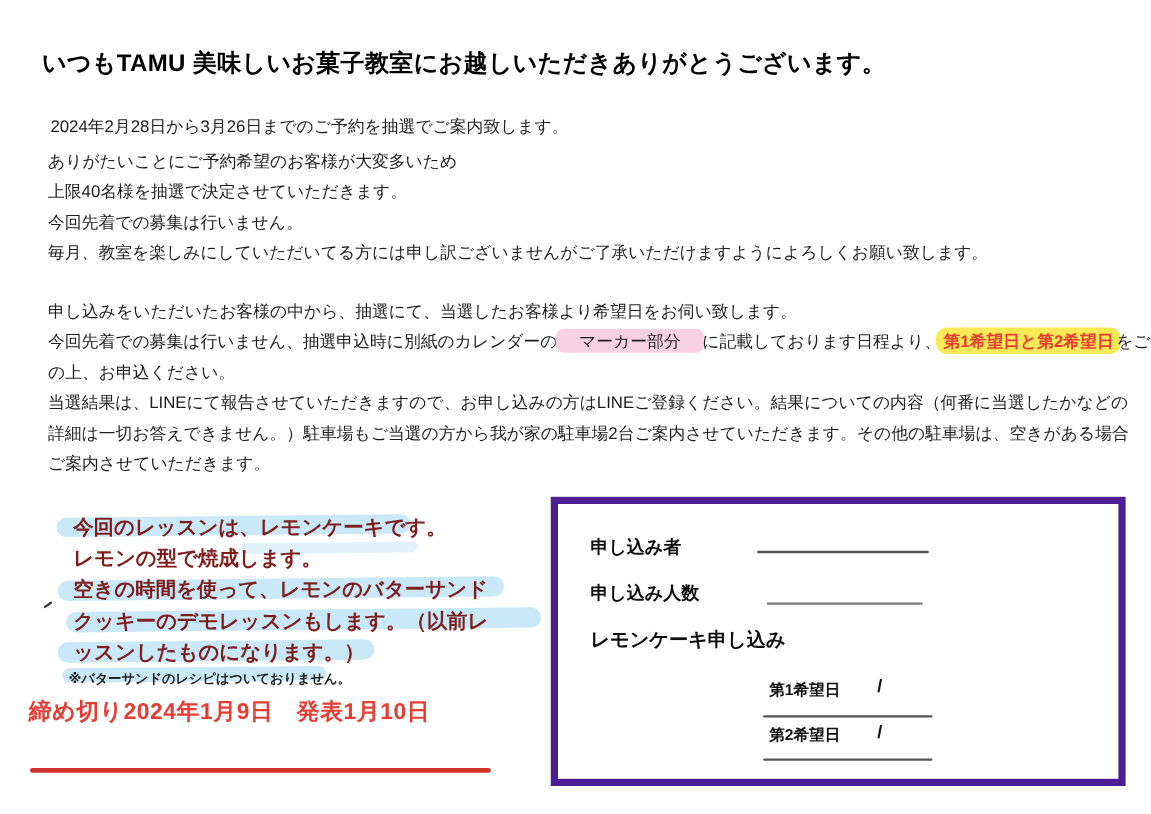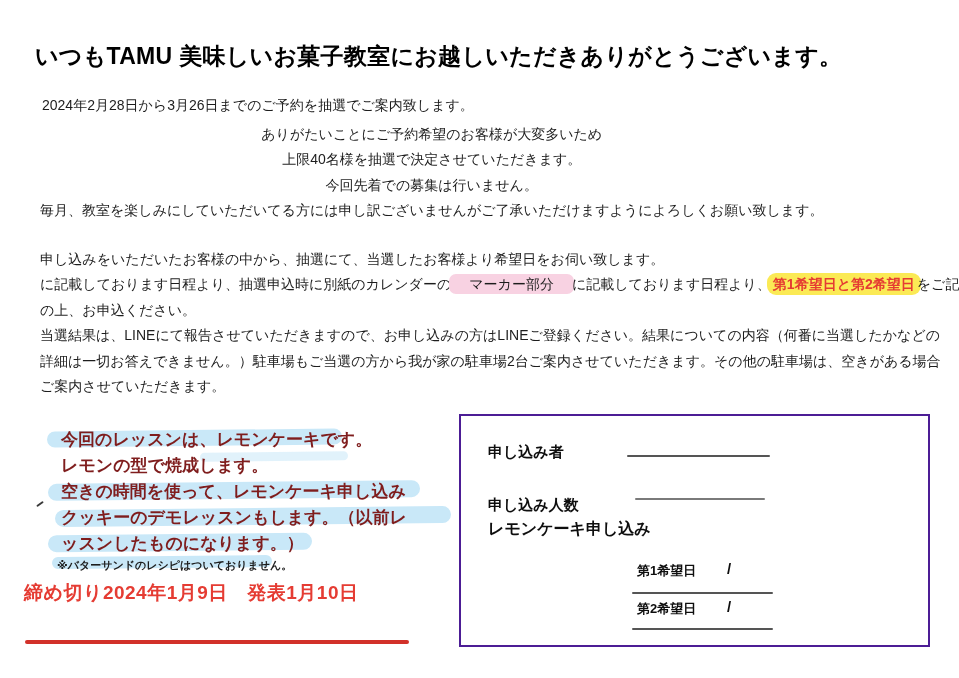--- a/index.html
+++ b/index.html
@@ -3,25 +3,25 @@
 <meta charset="utf-8">
 <style>
   :root{
     --blue:#c9e8f8; --pink:#f8d2e2; --yellow:#fbea55;
     --red:#e53c33; --red-line:#d2312a; --ink:#1d1d1d;
   }
   html,body{margin:0;padding:0;}
   body{background:#fff;font-family:"Liberation Sans","DejaVu Sans",sans-serif;color:var(--ink);}
   .page{position:relative;width:959px;height:678px;background:#ffffff;overflow:hidden;}
 
-  .title{position:absolute;left:35px;top:26px;font-size:23px;font-weight:bold;color:#000;letter-spacing:0.3px;white-space:nowrap;}
+  .title{position:absolute;left:35px;top:26px;font-size:20px;font-weight:bold;color:#000;letter-spacing:0.3px;white-space:nowrap;}
   .intro{position:absolute;left:42px;top:83px;font-size:14px;white-space:nowrap;text-align:right;}
 
   .block{position:absolute;left:40px;font-size:14px;line-height:25.4px;white-space:nowrap;}
-  .block-notice{top:122px;text-align:center;}
+  .block-notice{top:122px;}
   .block-main{top:247px;}
 
   .hl-pink{background:var(--pink);border-radius:7px;padding:2px 20px;margin:0 -2px;}
   .hl-yellow{background:var(--yellow);border-radius:9px;padding:3px 6px;margin:0 -4px;color:var(--red);font-weight:bold;}
 
   .lesson{position:absolute;left:61px;top:427px;font-size:17px;font-weight:bold;line-height:26px;color:#7f1d1d;white-space:nowrap;}
   .lesson-line{position:relative;z-index:1;}
   .stroke{position:absolute;background:var(--blue);border-radius:9px;z-index:0;transform:rotate(-0.6deg);}
   .stroke.s1{left:-14px;top:3px;width:295px;height:16px;}
   .stroke.s2{left:139px;top:25px;width:148px;height:9px;opacity:.55;}
@@ -31,24 +31,24 @@
 
   .note{position:absolute;left:57px;top:558px;font-size:11px;font-weight:bold;white-space:nowrap;}
   .note .txt{position:relative;z-index:1;}
   .note-stroke{position:absolute;left:-5px;top:-2px;width:220px;height:12px;background:var(--blue);border-radius:6px;z-index:0;transform:rotate(-0.5deg);}
 
   .stray{position:absolute;left:36px;top:503px;width:8px;height:2px;background:#3a3a3a;border-radius:1px;transform:rotate(-35deg);}
 
   .deadline{position:absolute;left:24px;top:580px;font-size:19px;font-weight:bold;color:var(--red);letter-spacing:0.5px;white-space:nowrap;}
   .deadline-underline{position:absolute;left:25px;top:640px;width:384px;height:4px;background:var(--red-line);border-radius:2px;}
 
-  .form-box{position:absolute;left:459px;top:414px;width:467px;height:229px;border:2px solid #4c1d95;background:#fff;}
+  .form-box{position:absolute;left:459px;top:414px;width:467px;height:229px;border:6px solid #4c1d95;background:#fff;}
   .fl{position:absolute;font-weight:bold;color:#0e0e0e;white-space:nowrap;}
   .fl-applicant{left:27px;top:27px;font-size:15px;}
-  .fl-people{left:27px;top:80px;font-size:15px;}
+  .fl-people{left:27px;top:65px;font-size:15px;}
   .fl-title{left:27px;top:103px;font-size:16px;}
   .fl-c1{left:176px;top:146px;font-size:13px;}
   .fl-c2{left:176px;top:184px;font-size:13px;}
   .fl-slash1{left:266px;top:144px;font-size:15px;}
   .fl-slash2{left:266px;top:182px;font-size:15px;}
   .wline{position:absolute;background:#555;height:2px;border-radius:1px;}
   .wl-applicant{left:166px;top:39px;width:143px;}
   .wl-people{left:174px;top:82px;width:130px;background:#7a7a7a;}
   .wl-c1{left:171px;top:176px;width:141px;height:1.5px;}
   .wl-c2{left:171px;top:212px;width:141px;height:1.5px;}
@@ -65,37 +65,37 @@
   <div class="block block-notice">
     <div>ありがたいことにご予約希望のお客様が大変多いため</div>
     <div>上限40名様を抽選で決定させていただきます。</div>
     <div>今回先着での募集は行いません。</div>
     <div>毎月、教室を楽しみにしていただいてる方には申し訳ございませんがご了承いただけますようによろしくお願い致します。</div>
   </div>
 
   <div class="block block-main">
     <div>申し込みをいただいたお客様の中から、抽選にて、当選したお客様より希望日をお伺い致します。</div>
     <div>
-      <span>に記載しております日程より、抽選申込時に別紙のカレンダーの</span><span class="hl-pink">マーカー部分</span><span>に記載しております日程より、</span><span class="hl-yellow">第1希望日と第2希望日</span><span>をご記入</span>
+      <span>今回先着での募集は行いません、抽選申込時に別紙のカレンダーの</span><span class="hl-pink">マーカー部分</span><span>に記載しております日程より、</span><span class="hl-yellow">第1希望日と第2希望日</span><span>をご記入</span>
     </div>
     <div>の上、お申込ください。</div>
     <div>当選結果は、LINEにて報告させていただきますので、お申し込みの方はLINEご登録ください。結果についての内容（何番に当選したかなどの</div>
     <div>詳細は一切お答えできません。）駐車場もご当選の方から我が家の駐車場2台ご案内させていただきます。その他の駐車場は、空きがある場合</div>
     <div>ご案内させていただきます。</div>
   </div>
 
   <div class="lesson">
     <span class="stroke s1"></span>
     <span class="stroke s2"></span>
     <span class="stroke s3"></span>
     <span class="stroke s4"></span>
     <span class="stroke s5"></span>
     <div class="lesson-line">今回のレッスンは、レモンケーキです。</div>
     <div class="lesson-line">レモンの型で焼成します。</div>
-    <div class="lesson-line">空きの時間を使って、レモンケーキ申し込み</div>
+    <div class="lesson-line">空きの時間を使って、レモンのバターサンド</div>
     <div class="lesson-line">クッキーのデモレッスンもします。（以前レ</div>
     <div class="lesson-line">ッスンしたものになります。）</div>
   </div>
 
   <div class="note">
     <span class="note-stroke"></span>
     <span class="txt">※バターサンドのレシピはついておりません。</span>
   </div>
 
   <div class="stray"></div>

